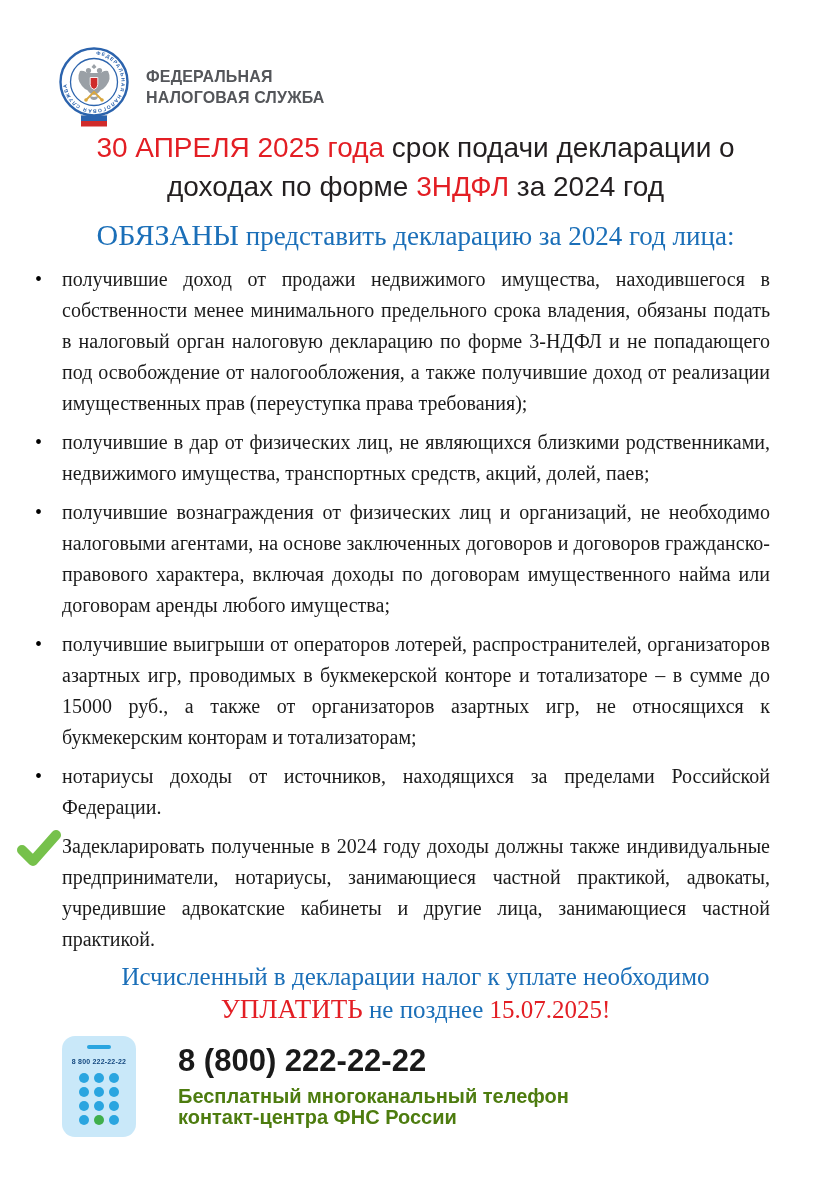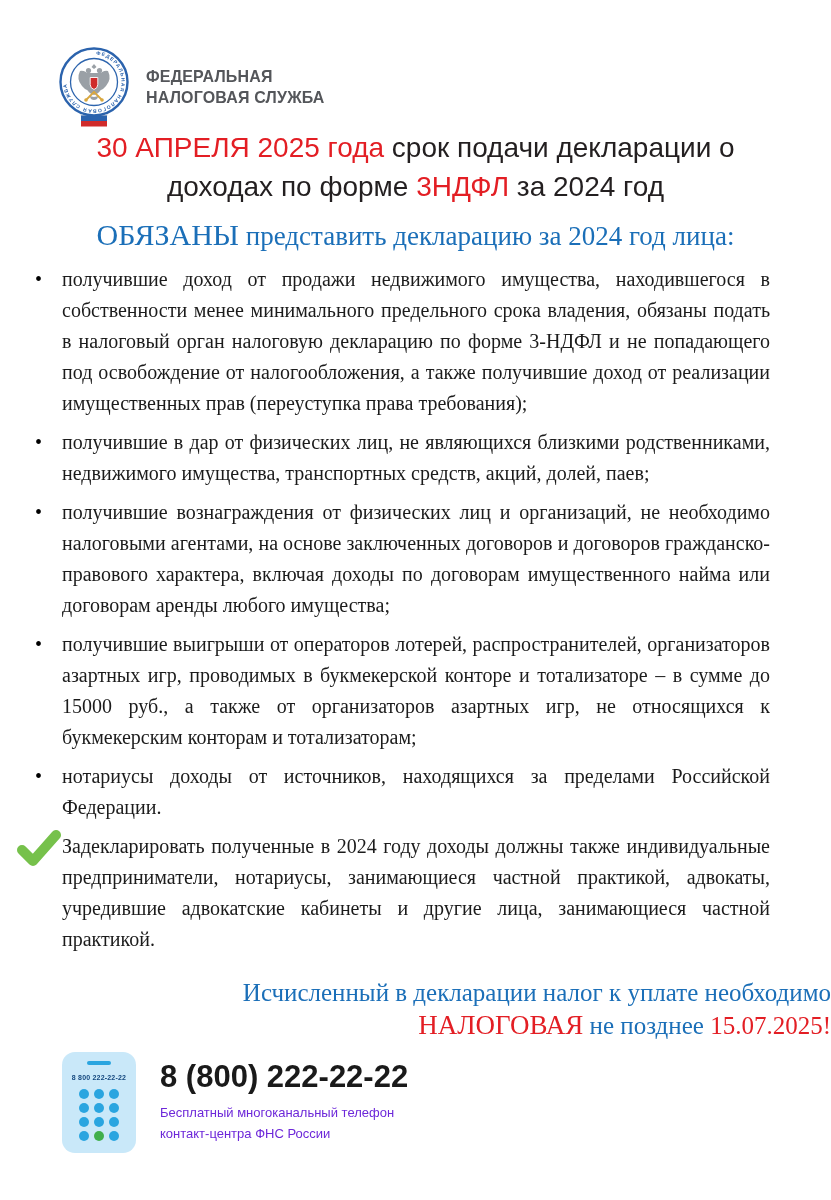--- a/index.html
+++ b/index.html
@@ -40,38 +40,38 @@
   .content{position:absolute;top:264px;left:0;right:0;}
   ul.obligations{list-style:none;margin:0;padding:0;}
   ul.obligations li{position:relative;margin:0 61px 8px 62px;
     font-size:20px;line-height:31px;text-align:justify;}
   ul.obligations li::before{content:"\2022";position:absolute;left:-27px;top:0;
     font-size:20px;color:#000;}
 
   .note{position:relative;margin:4px 61px 0 62px;font-size:20px;line-height:31px;text-align:justify;}
   .note .check{position:absolute;left:-45px;top:-1px;width:44px;height:38px;}
 
-  .payment{margin-top:22px;text-align:right;font-size:25px;line-height:32px;color:var(--blue);}
+  .payment{margin-top:6px;text-align:center;font-size:25px;line-height:32px;color:var(--blue);}
   .payment .pay{font-size:27px;color:var(--red);}
   .payment .date{color:var(--red);}
 
   
   .footer{margin:10px 0 0 62px;display:flex;align-items:flex-start;}
   .phone-icon{width:74px;height:101px;background:#c9e8f9;border-radius:13px;
     display:flex;flex-direction:column;align-items:center;flex:none;}
   .speaker{width:24px;height:4px;border-radius:2px;background:#2aa5e0;margin-top:9px;}
   .phone-icon .mini-label{font-family:"Liberation Sans",sans-serif;font-weight:700;
     font-size:7px;color:#14487f;margin-top:9px;letter-spacing:.2px;white-space:nowrap;}
   .keypad{display:grid;grid-template-columns:repeat(3,10px);grid-auto-rows:10px;
     column-gap:5px;row-gap:4px;margin-top:8px;}
   .keypad span{width:10px;height:10px;border-radius:50%;background:#2aa5e0;}
   .keypad span.green{background:#3faf4c;}
-  .footer-text{margin-left:24px;font-family:"Liberation Sans",sans-serif;padding-top:8px;}
+  .footer-text{margin-left:42px;font-family:"Liberation Sans",sans-serif;padding-top:8px;}
   .phone-number{font-size:31px;font-weight:700;color:#1a1a1a;line-height:34px;}
-  .phone-desc{margin-top:8px;font-size:13px;line-height:21px;color:#6d28d9;}
+  .phone-desc{margin-top:8px;font-size:20px;line-height:21px;color:#4d7c0f;font-weight:bold;}
 </style>
 </head>
 <body>
 
 <div class="page">
 
   <div class="header">
     <svg class="logo" viewBox="0 0 76 86" aria-hidden="true">
 
       <g>
@@ -139,21 +139,21 @@
     <div class="note">
       <svg class="check" viewBox="0 0 44 38" aria-hidden="true">
         <polyline points="5,20 16,31 39,5" fill="none" stroke="#76c14b" stroke-width="10" stroke-linecap="round" stroke-linejoin="round"></polyline>
       </svg>
       <span>Задекларировать полученные в 2024 году доходы должны также индивидуальные предприниматели, нотариусы, занимающиеся частной практикой, адвокаты, учредившие адвокатские кабинеты и другие лица, занимающиеся частной практикой.</span>
     </div>
 
     <div class="payment">
       <div>Исчисленный в декларации налог к уплате необходимо</div>
       <div>
-        <span class="pay">НАЛОГОВАЯ</span><span> не позднее </span><span class="date">15.07.2025!</span>
+        <span class="pay">УПЛАТИТЬ</span><span> не позднее </span><span class="date">15.07.2025!</span>
       </div>
     </div>
 
     <div class="footer">
       <div class="phone-icon">
         <div class="speaker"></div>
         <div class="mini-label">8 800 222-22-22</div>
         <div class="keypad">
           <span></span>
             <span></span>

